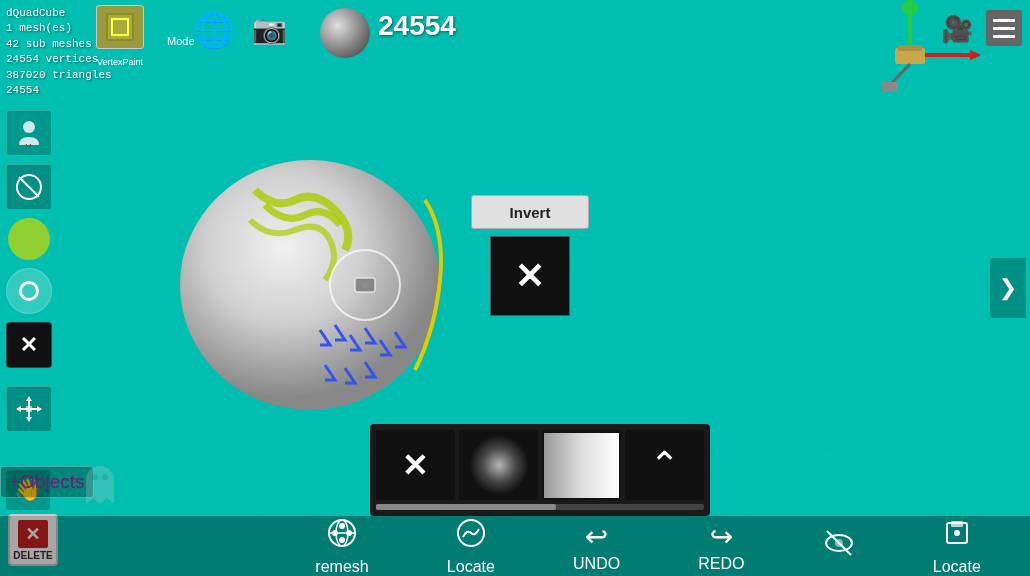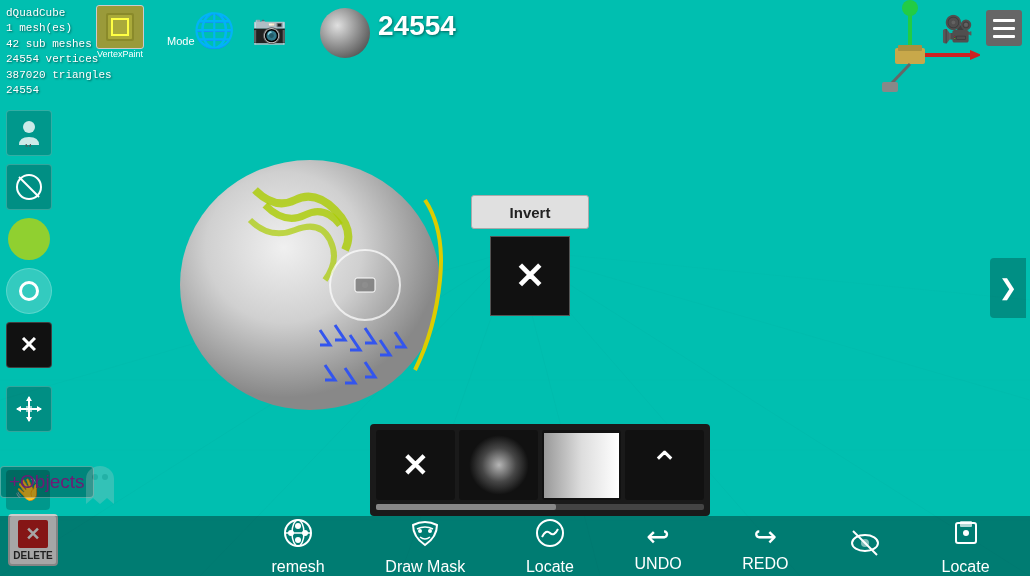--- a/index.html
+++ b/index.html
@@ -413,21 +413,21 @@
 
 <div id="top-left-info">
   <div>dQuadCube</div>
   <div>1 mesh(es)</div>
   <div>42 sub meshes</div>
   <div>24554 vertices</div>
   <div>387020 triangles</div>
   <div>24554</div>
 </div>
 
-<div style="position:absolute;top:5px;left:96px;display:flex;flex-direction:column;align-items:center;gap:0;">
+<div style="position:absolute;top:5px;left:96px;display:flex;flex-direction:column;align-items:center;gap:8px;">
   <div style="width:48px;height:44px;background:#9a9a3a;border-radius:3px;display:flex;align-items:center;justify-content:center;border:1px solid #ccc;">
     <svg width="32" height="32" viewBox="0 0 32 32">
       <rect x="2" y="2" width="28" height="28" rx="2" fill="#8a8a2a"></rect>
       <rect x="4" y="4" width="24" height="24" rx="1" fill="#aaaa3a"></rect>
       <path d="M8 8 L24 8 L24 24 L8 24 Z" fill="none" stroke="#ffff44" stroke-width="2"></path>
     </svg>
   </div>
   <div style="color:white;font-size:9px;text-align:center;">VertexPaint</div>
 </div>
 
@@ -614,32 +614,20 @@
         <line x1="3" y1="16" x2="29" y2="16" stroke="white" stroke-width="1.5"></line>
         <circle cx="16" cy="9" r="3" fill="white"></circle>
         <circle cx="16" cy="23" r="3" fill="white"></circle>
         <circle cx="9" cy="16" r="3" fill="white"></circle>
         <circle cx="23" cy="16" r="3" fill="white"></circle>
       </svg>
     </div>
     <span class="toolbar-label">remesh</span>
   </div>
 
-  <div class="toolbar-item">
-    <div class="toolbar-icon">
-      <svg width="32" height="32" viewBox="0 0 32 32">
-        <path d="M4 8 Q16 2 28 8 Q28 20 16 28 Q4 20 4 8 Z" fill="none" stroke="white" stroke-width="2"></path>
-        <path d="M8 12 Q16 8 24 12" fill="none" stroke="white" stroke-width="1.5"></path>
-        <circle cx="11" cy="14" r="2" fill="white"></circle>
-        <circle cx="21" cy="14" r="2" fill="white"></circle>
-        <path d="M11 20 Q16 24 21 20" fill="none" stroke="white" stroke-width="1.5"></path>
-      </svg>
-    </div>
-    <span class="toolbar-label">Draw Mask</span>
-  </div>
 
   <div class="toolbar-item">
     <div class="toolbar-icon">
       <svg width="32" height="32" viewBox="0 0 32 32">
         <circle cx="16" cy="16" r="13" fill="none" stroke="white" stroke-width="2"></circle>
         <path d="M8 20 Q12 12 16 16 Q20 20 24 12" fill="none" stroke="white" stroke-width="2"></path>
       </svg>
     </div>
     <span class="toolbar-label">Locate</span>
   </div>

